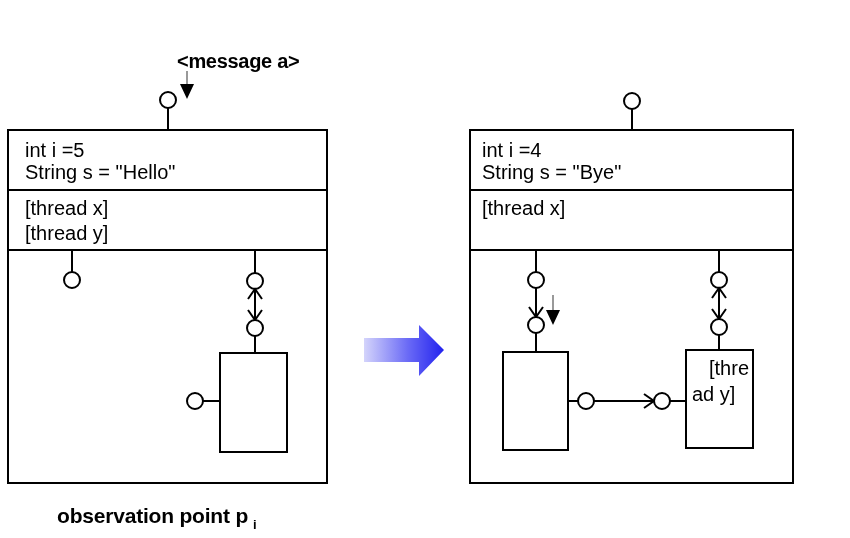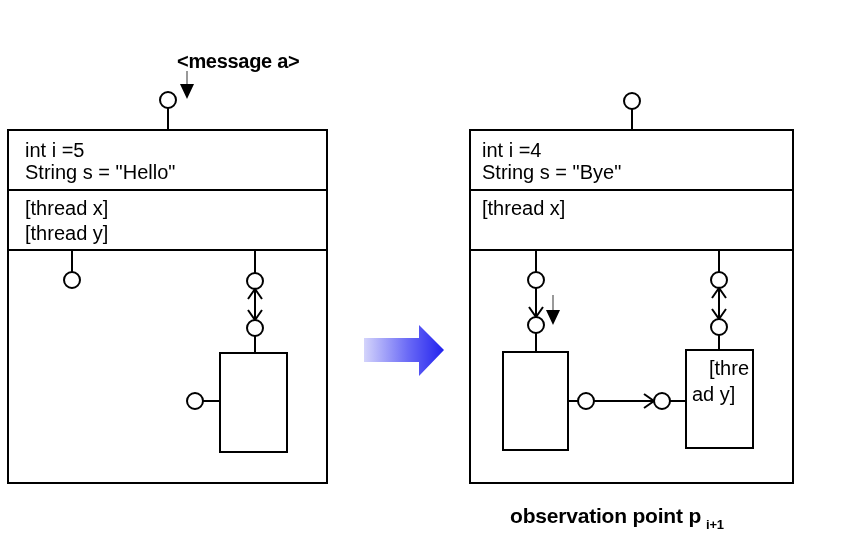--- a/index.html
+++ b/index.html
@@ -126,23 +126,23 @@
 
     <line x1="553" y1="295" x2="553" y2="311" stroke="#777777" stroke-width="1.5"></line>
     <polygon points="546,310 560,310 553,325" fill="#000000"></polygon>
   </svg>
 
   <div class="txt msg" style="left:177px; top:50px;">&lt;message a&gt;</div>
   <div class="txt" style="left:25px; top:139px;">int i =5</div>
   <div class="txt" style="left:25px; top:161px;">String s = "Hello"</div>
   <div class="txt" style="left:25px; top:197px;">[thread x]</div>
   <div class="txt" style="left:25px; top:222px;">[thread y]</div>
+  <div class="txt caption" style="left:57px; top:505px;">
+    <span>observation point p</span><span class="caption-sub">i</span>
+  </div>
 
   <div class="txt" style="left:482px; top:139px;">int i =4</div>
   <div class="txt" style="left:482px; top:161px;">String s = "Bye"</div>
   <div class="txt" style="left:482px; top:197px;">[thread x]</div>
   <div class="txt" style="left:692px; top:357px;margin-left:17px;">[thre</div>
   <div class="txt" style="left:692px; top:383px;text-align:right;">ad y]</div>
-  <div class="txt caption" style="left:510px; top:505px;">
-    <span>observation point p</span><span class="caption-sub">i+1</span>
-  </div>
 
 </div>
 
 </body></html>

